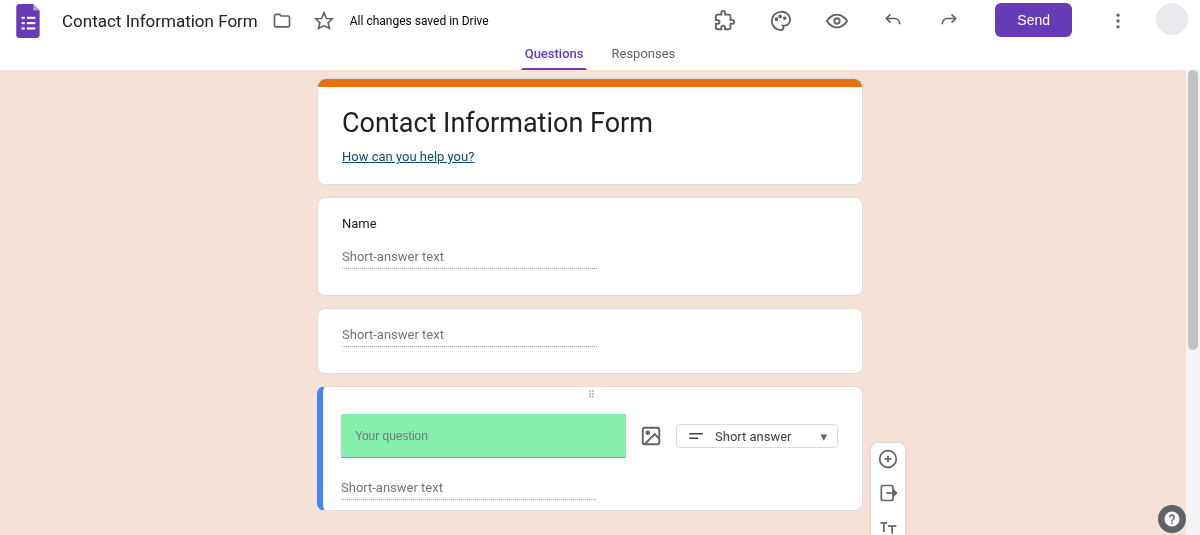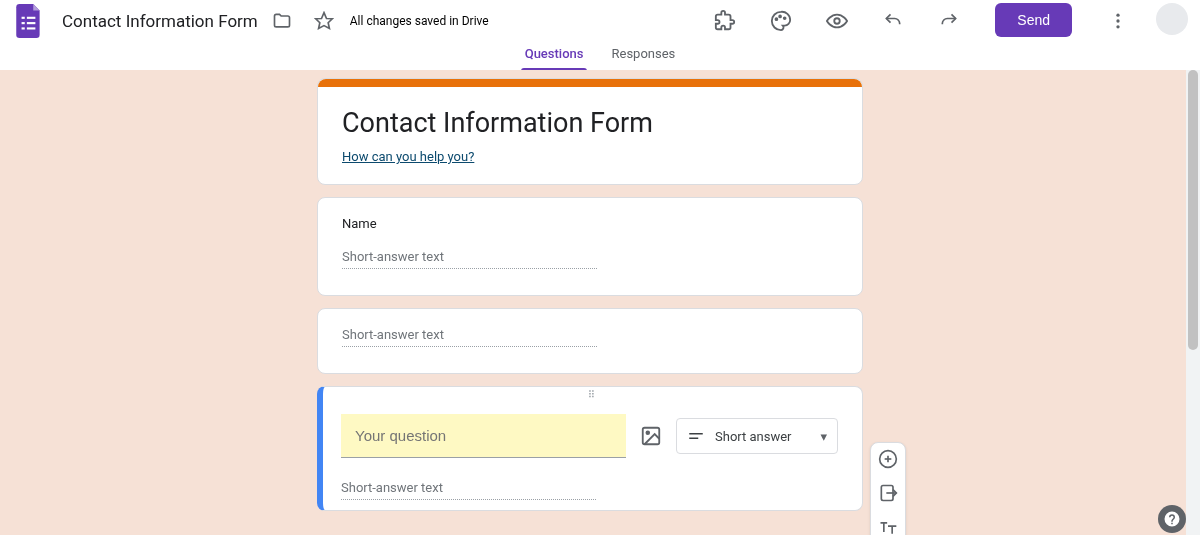--- a/index.html
+++ b/index.html
@@ -169,36 +169,36 @@
     }
     .active-row {
       display: flex;
       align-items: center;
       gap: 14px;
       margin-top: 4px;
     }
     .q-input {
       flex: 1;
       height: 44px;
-      background: #fef9c3;
+      background: #86efac;
       border: none;
       border-bottom: 1px solid #9aa0a6;
       padding: 0 14px;
-      font-size: 15px;
+      font-size: 12px;
       color: #70757a;
       outline: none;
     }
     .image-icon-btn {
       color: #5f6368;
       cursor: pointer;
       display: flex;
     }
     .type-select {
       width: 162px;
-      height: 36px;
+      height: 24px;
       border: 1px solid #dadce0;
       border-radius: 4px;
       display: flex;
       align-items: center;
       padding: 0 10px;
       font-size: 13px;
       color: #3c4043;
       cursor: pointer;
       gap: 10px;
     }

